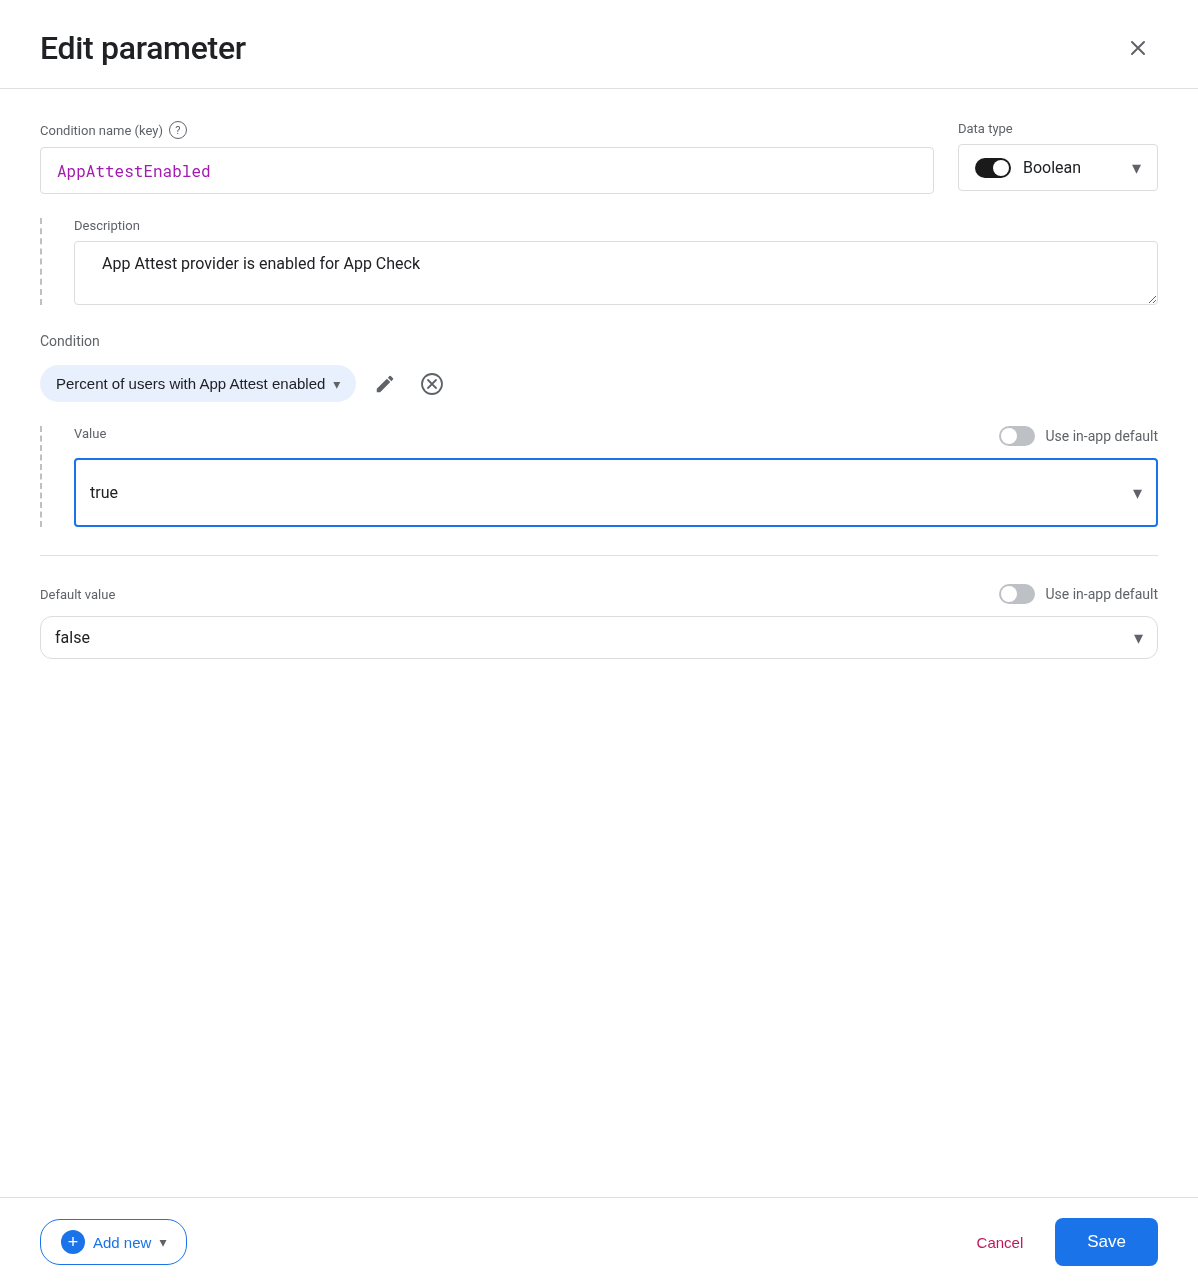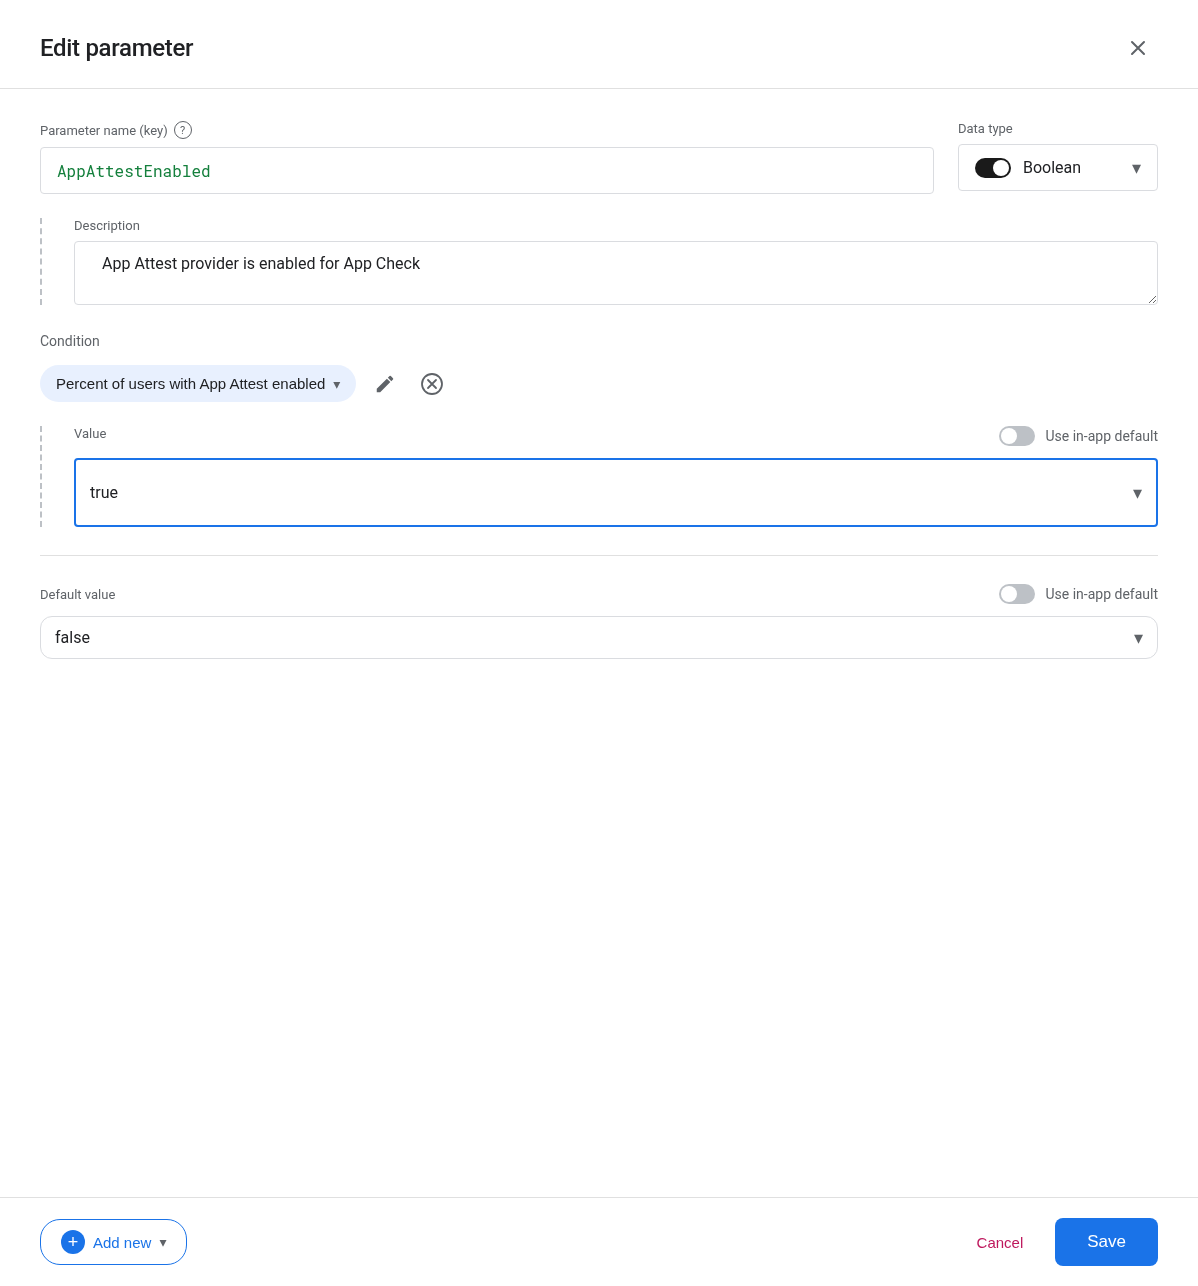--- a/index.html
+++ b/index.html
@@ -18,21 +18,21 @@
       flex-direction: column;
     }
     .dialog-header {
       display: flex;
       align-items: center;
       justify-content: space-between;
       padding: 28px 40px 20px 40px;
       border-bottom: 1px solid #e0e0e0;
     }
     .dialog-title {
-      font-size: 24px;
+      font-size: 32px;
       font-weight: 500;
       color: #202124;
       letter-spacing: -0.3px;
     }
     .close-btn {
       background: none;
       border: none;
       cursor: pointer;
       padding: 8px;
       border-radius: 50%;
@@ -76,21 +76,21 @@
       font-size: 11px;
       color: #5f6368;
       cursor: pointer;
     }
     .text-input {
       border: 1px solid #dadce0;
       border-radius: 4px;
       padding: 12px 16px;
       font-size: 16px;
       font-family: 'Roboto Mono', monospace;
-      color: #15803d;
+      color: #a21caf;
       outline: none;
       background: #fff;
     }
     .param-name-input {
       width: 100%;
     }
     .data-type-select-wrapper {
       min-width: 200px;
       border: 1px solid #dadce0;
       border-radius: 4px;
@@ -336,21 +336,21 @@
         <path d="M18 6L6 18M6 6l12 12" stroke="#5f6368" stroke-width="2" stroke-linecap="round"></path>
       </svg>
     </button>
   </div>
 
   <div class="dialog-body">
 
     <div class="form-row">
       <div class="form-group flex-1">
         <label class="field-label">
-          <span>Parameter name (key)</span>
+          <span>Condition name (key)</span>
           <span class="help-icon">?</span>
         </label>
         <input type="text" class="text-input param-name-input" value="AppAttestEnabled" style="">
       </div>
       <div class="form-group">
         <label class="field-label">Data type</label>
         <div class="data-type-select-wrapper">
           <div class="toggle-on"></div>
           <span class="data-type-label">Boolean</span>
           <span class="chevron-down">▾</span>

